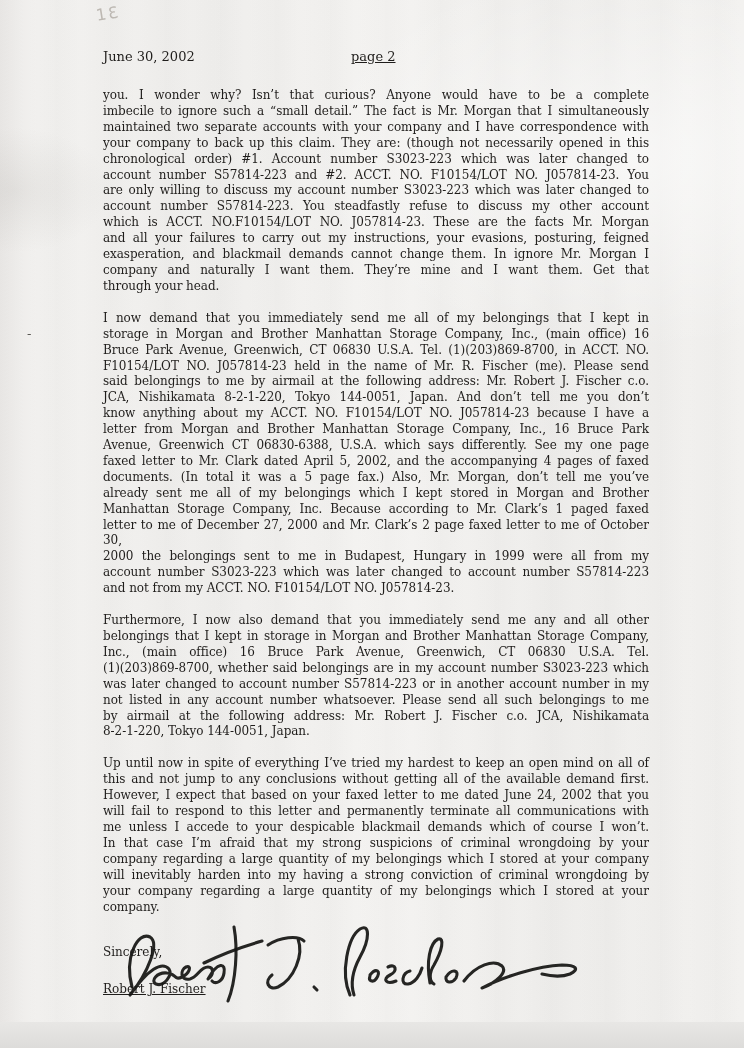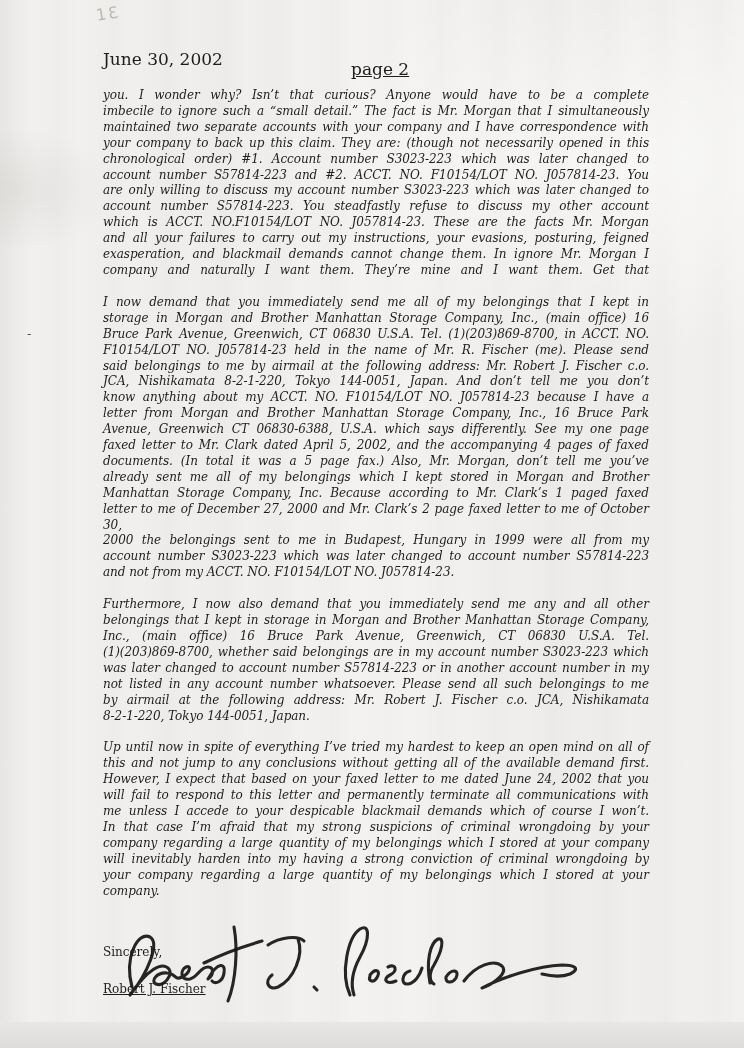--- a/index.html
+++ b/index.html
@@ -24,31 +24,31 @@
     position:absolute;left:96px;top:4px;
     font-size:16px;letter-spacing:2px;
     color:rgba(148,141,131,0.55);
     transform:rotate(-9deg);
     font-family:"DejaVu Sans", sans-serif;
   }
   .margin-dash{
     position:absolute;left:27px;top:326px;
     font-size:13px;color:#5a5854;
   }
-  .header{position:absolute;left:103px;top:49px;width:546px;height:18px;font-size:17px;}
+  .header{position:absolute;left:103px;top:49px;width:546px;height:18px;font-size:13px;}
   .header-date{position:absolute;left:0;top:0;}
-  .header-page{position:absolute;left:248px;top:10px;text-decoration:underline;}
+  .header-page{position:absolute;left:248px;top:0;text-decoration:underline;}
   .body-text{
     position:absolute;left:103px;top:88px;width:546px;
     font-size:12px;line-height:15.9px;
     letter-spacing:-0.05px;
   }
   .para{margin:0 0 16px 0;}
   .para:last-child{margin-bottom:8px;}
-  .line{text-align:justify;text-align-last:justify;white-space:normal;font-style:italic;}
+  .line{text-align:justify;text-align-last:justify;white-space:normal;}
   .line.last{text-align-last:left;}
   .closing{position:absolute;left:103px;top:944px;font-size:12px;line-height:16px;}
   .typed-name{margin-top:21px;text-decoration:underline;}
   .signature-wrap{
     position:absolute;left:110px;top:921px;width:480px;height:100px;
     pointer-events:none;
   }
   .signature-wrap svg{display:block;width:480px;height:100px;}
   .sig-stroke{
     fill:none;stroke:#161513;stroke-width:3.1;
@@ -75,20 +75,21 @@
         <div class="line">maintained two separate accounts with your company and I have correspondence with</div>
         <div class="line">your company to back up this claim.   They are: (though not necessarily opened in this</div>
         <div class="line">chronological order) #1. Account number S3023-223 which was later changed to</div>
         <div class="line">account number S57814-223 and #2. ACCT. NO. F10154/LOT NO. J057814-23.   You</div>
         <div class="line">are only willing to discuss my account number S3023-223 which was later changed to</div>
         <div class="line">account number S57814-223.   You steadfastly refuse to discuss my other account</div>
         <div class="line">which is ACCT. NO.F10154/LOT NO. J057814-23.   These are the facts Mr. Morgan</div>
         <div class="line">and all your failures to carry out my instructions, your evasions, posturing, feigned</div>
         <div class="line">exasperation, and blackmail demands cannot change them.   In ignore Mr. Morgan I</div>
         <div class="line">company and naturally I want them.   They’re mine and I want them.   Get that</div>
+        <div class="line last">through your head.</div>
       </div>
       <div class="para">
         <div class="line">I now demand that you immediately send me all of my belongings that I kept in</div>
         <div class="line">storage in Morgan and Brother Manhattan Storage Company, Inc., (main office) 16</div>
         <div class="line">Bruce Park Avenue, Greenwich, CT 06830 U.S.A. Tel. (1)(203)869-8700, in ACCT. NO.</div>
         <div class="line">F10154/LOT NO. J057814-23 held in the name of Mr. R. Fischer (me).   Please send</div>
         <div class="line">said belongings to me by airmail at the following address: Mr. Robert J. Fischer c.o.</div>
         <div class="line">JCA, Nishikamata 8-2-1-220, Tokyo 144-0051, Japan.   And don’t tell me you don’t</div>
         <div class="line">know anything about my ACCT. NO. F10154/LOT NO. J057814-23 because I have a</div>
         <div class="line">letter from Morgan and Brother Manhattan Storage Company, Inc., 16 Bruce Park</div>

